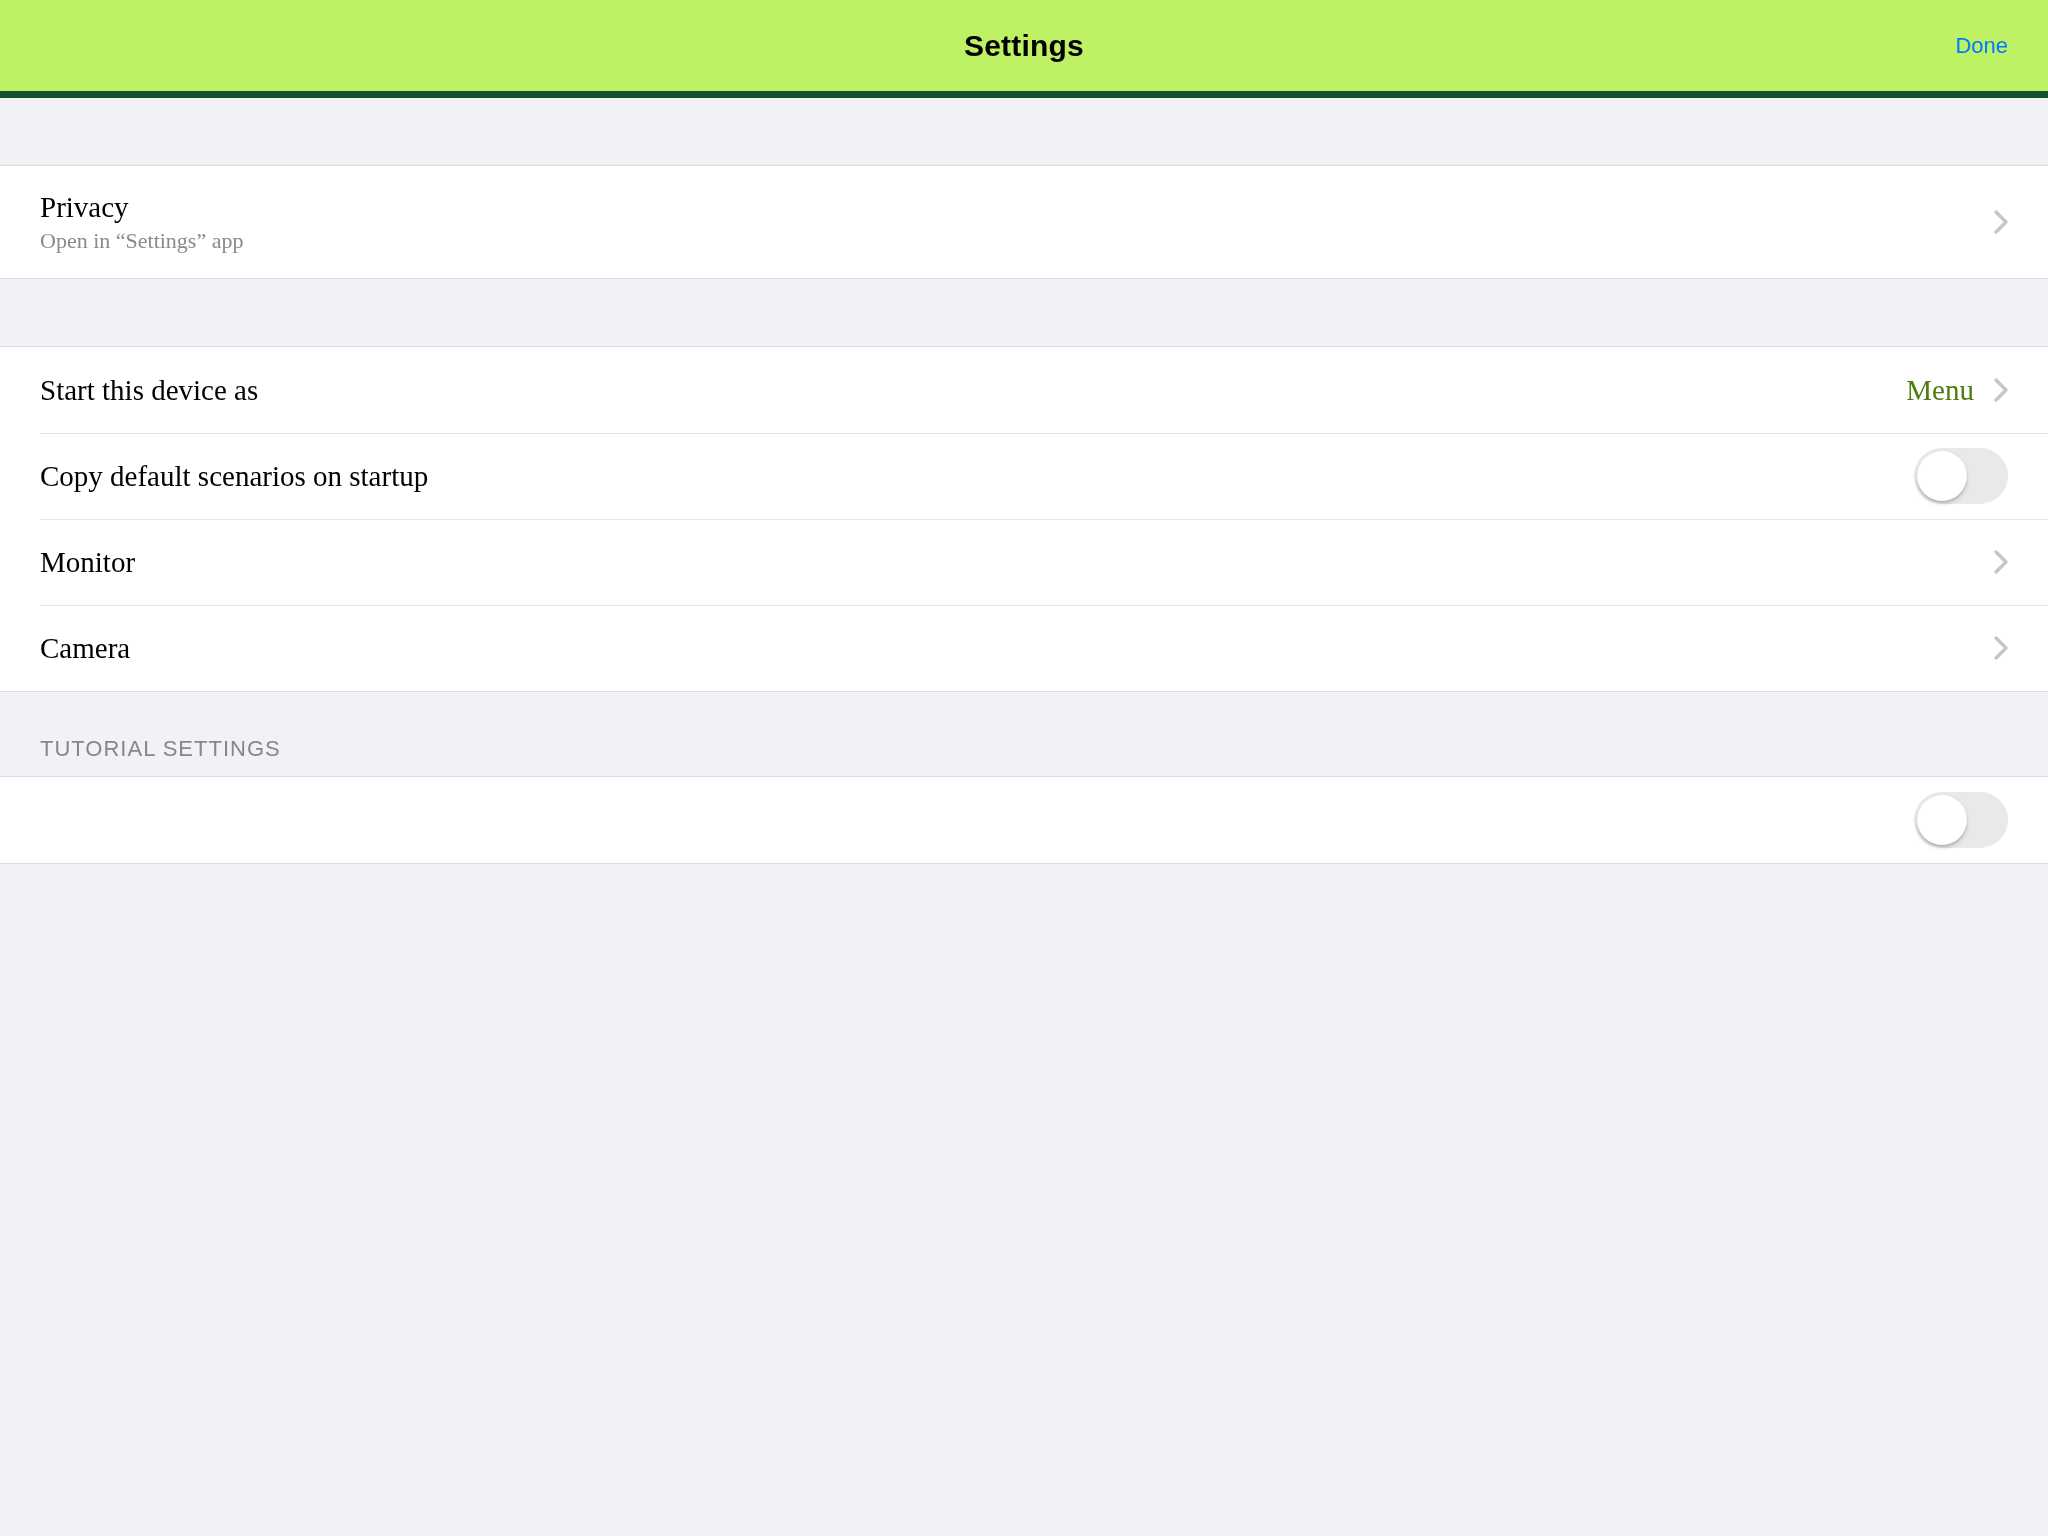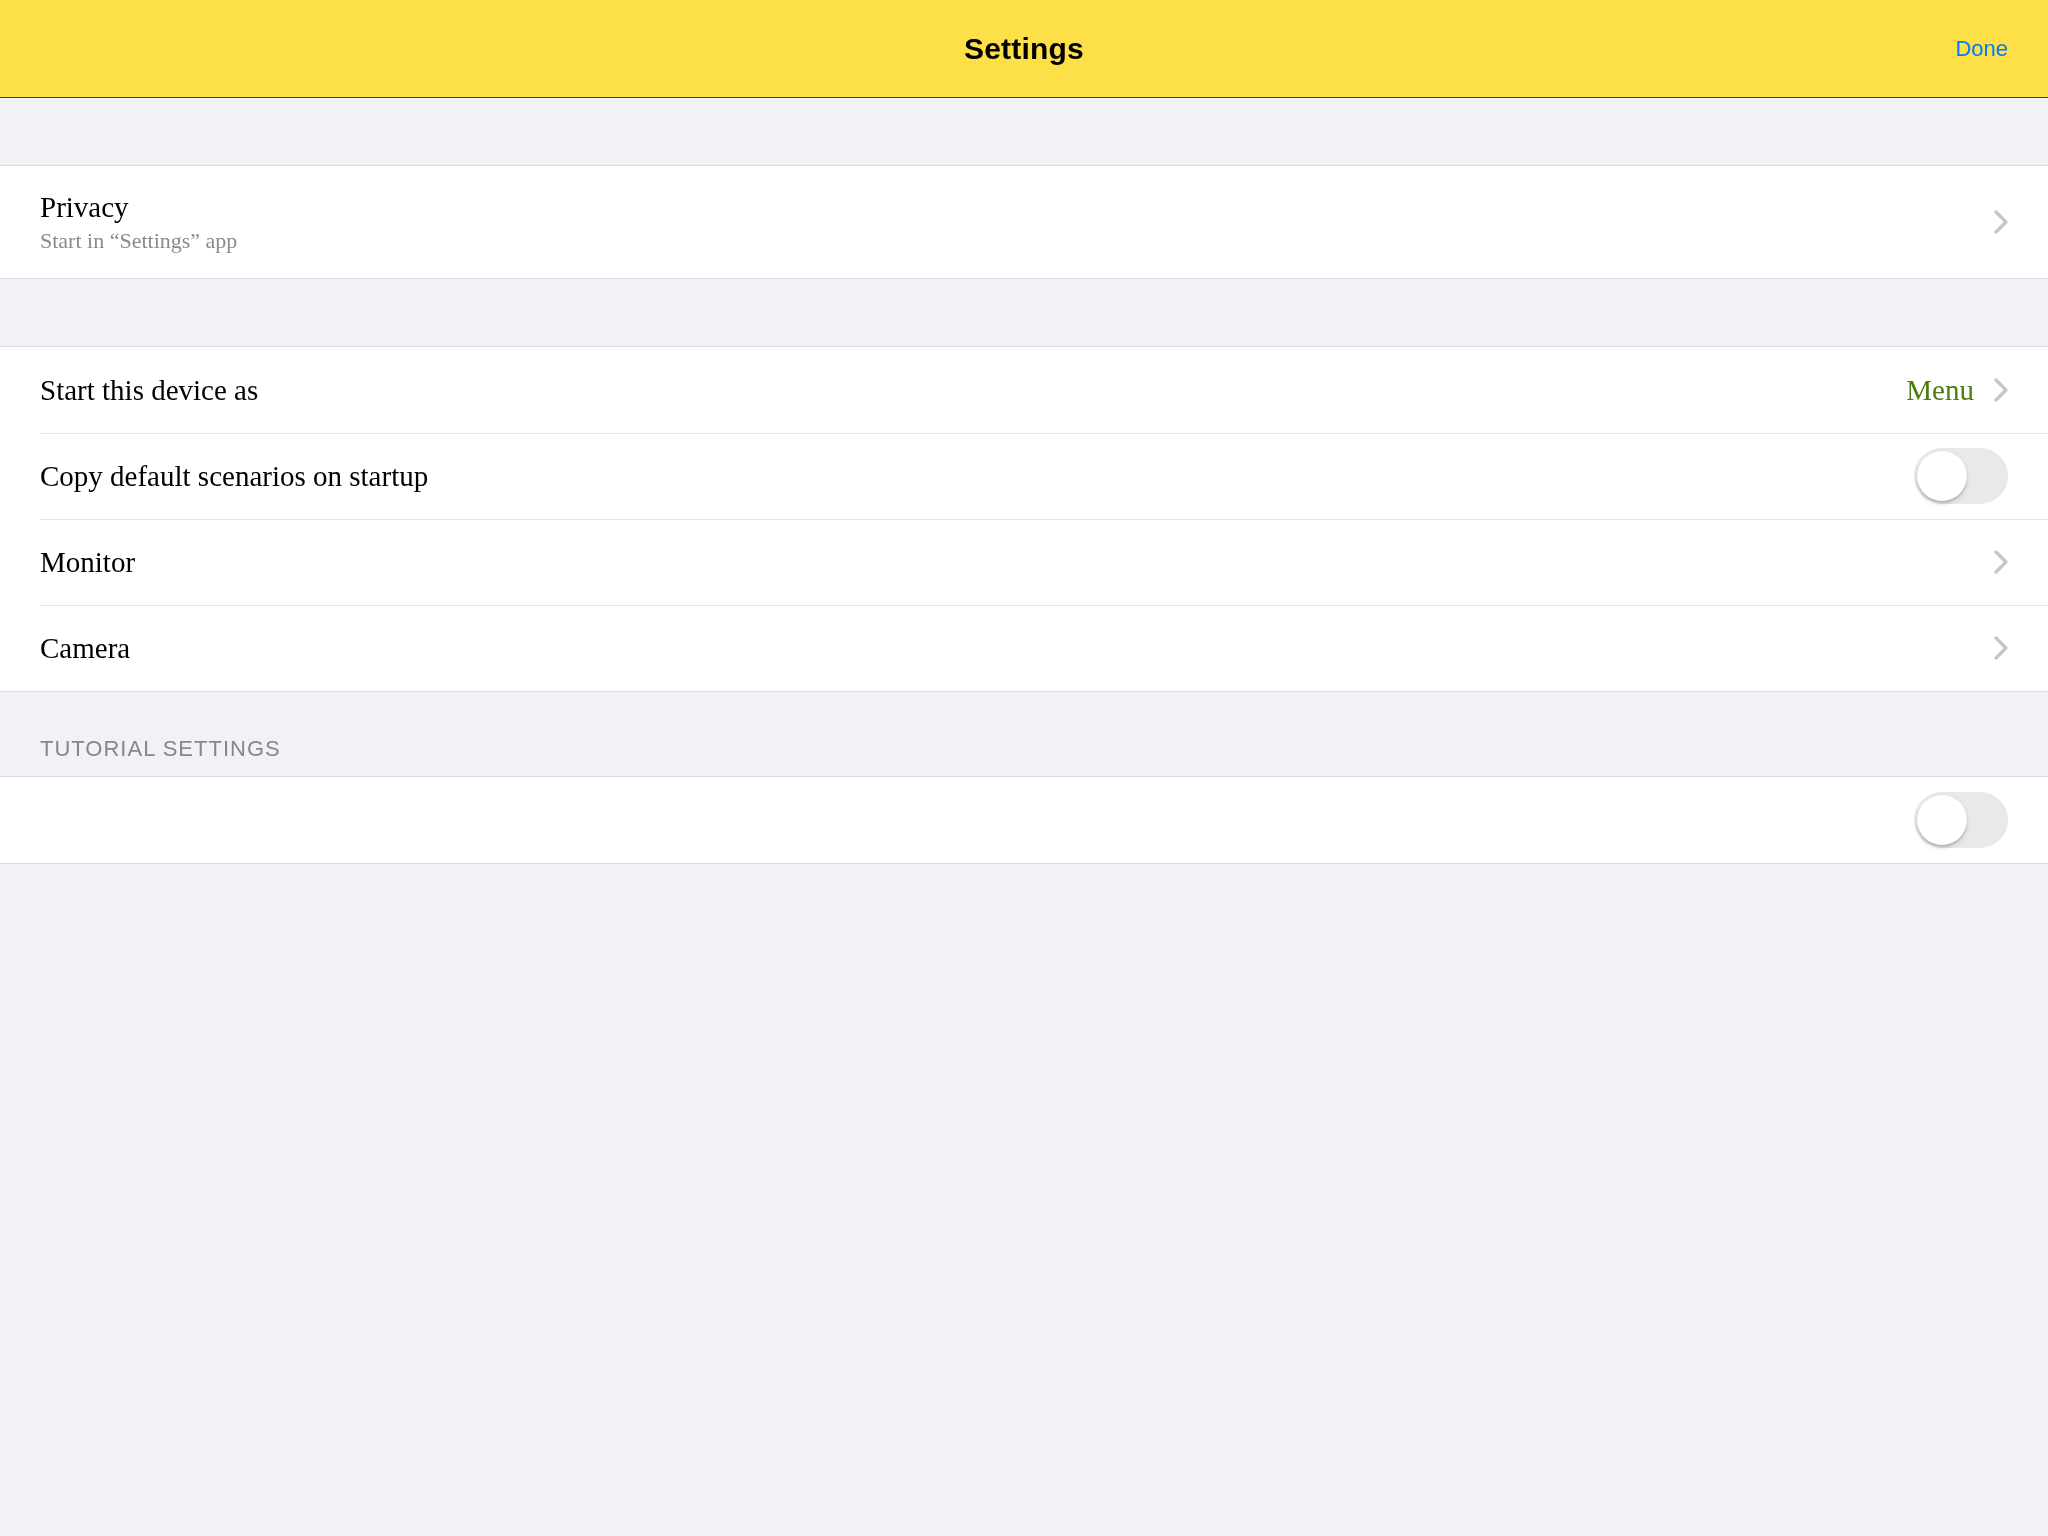--- a/index.html
+++ b/index.html
@@ -9,22 +9,22 @@
     font-family: -apple-system, "Helvetica Neue", Helvetica, Arial, sans-serif;
     background: #f2f1f6;
     color: #000;
     -webkit-font-smoothing: antialiased;
   }
 
   
   .navbar {
     position: relative;
     height: 98px;
-    background: #fde047;
-    border-bottom: 1px solid #14532d;
+    background: #bef264;
+    border-bottom: 7px solid #14532d;
     display: flex;
     align-items: center;
     justify-content: center;
   }
   .navbar-title {
     font-size: 30px;
     font-weight: 600;
     letter-spacing: 0.2px;
   }
   .navbar-done {
@@ -154,21 +154,21 @@
   <div class="navbar-title">Settings</div>
   <div class="navbar-done">Done</div>
 </div>
 
 <div class="section">
   <div class="section-header"></div>
   <div class="group">
     <div class="row nav tall">
       <div class="titles">
         <div class="title">Privacy</div>
-        <div class="subtitle">Start in “Settings” app</div>
+        <div class="subtitle">Open in “Settings” app</div>
       </div>
       <span class="chevron">
         <svg viewBox="0 0 14 24" width="14" height="24">
             <path d="M2 2 L12 12 L2 22"></path>
           </svg>
       </span>
     </div>
   </div>
 </div>
 

